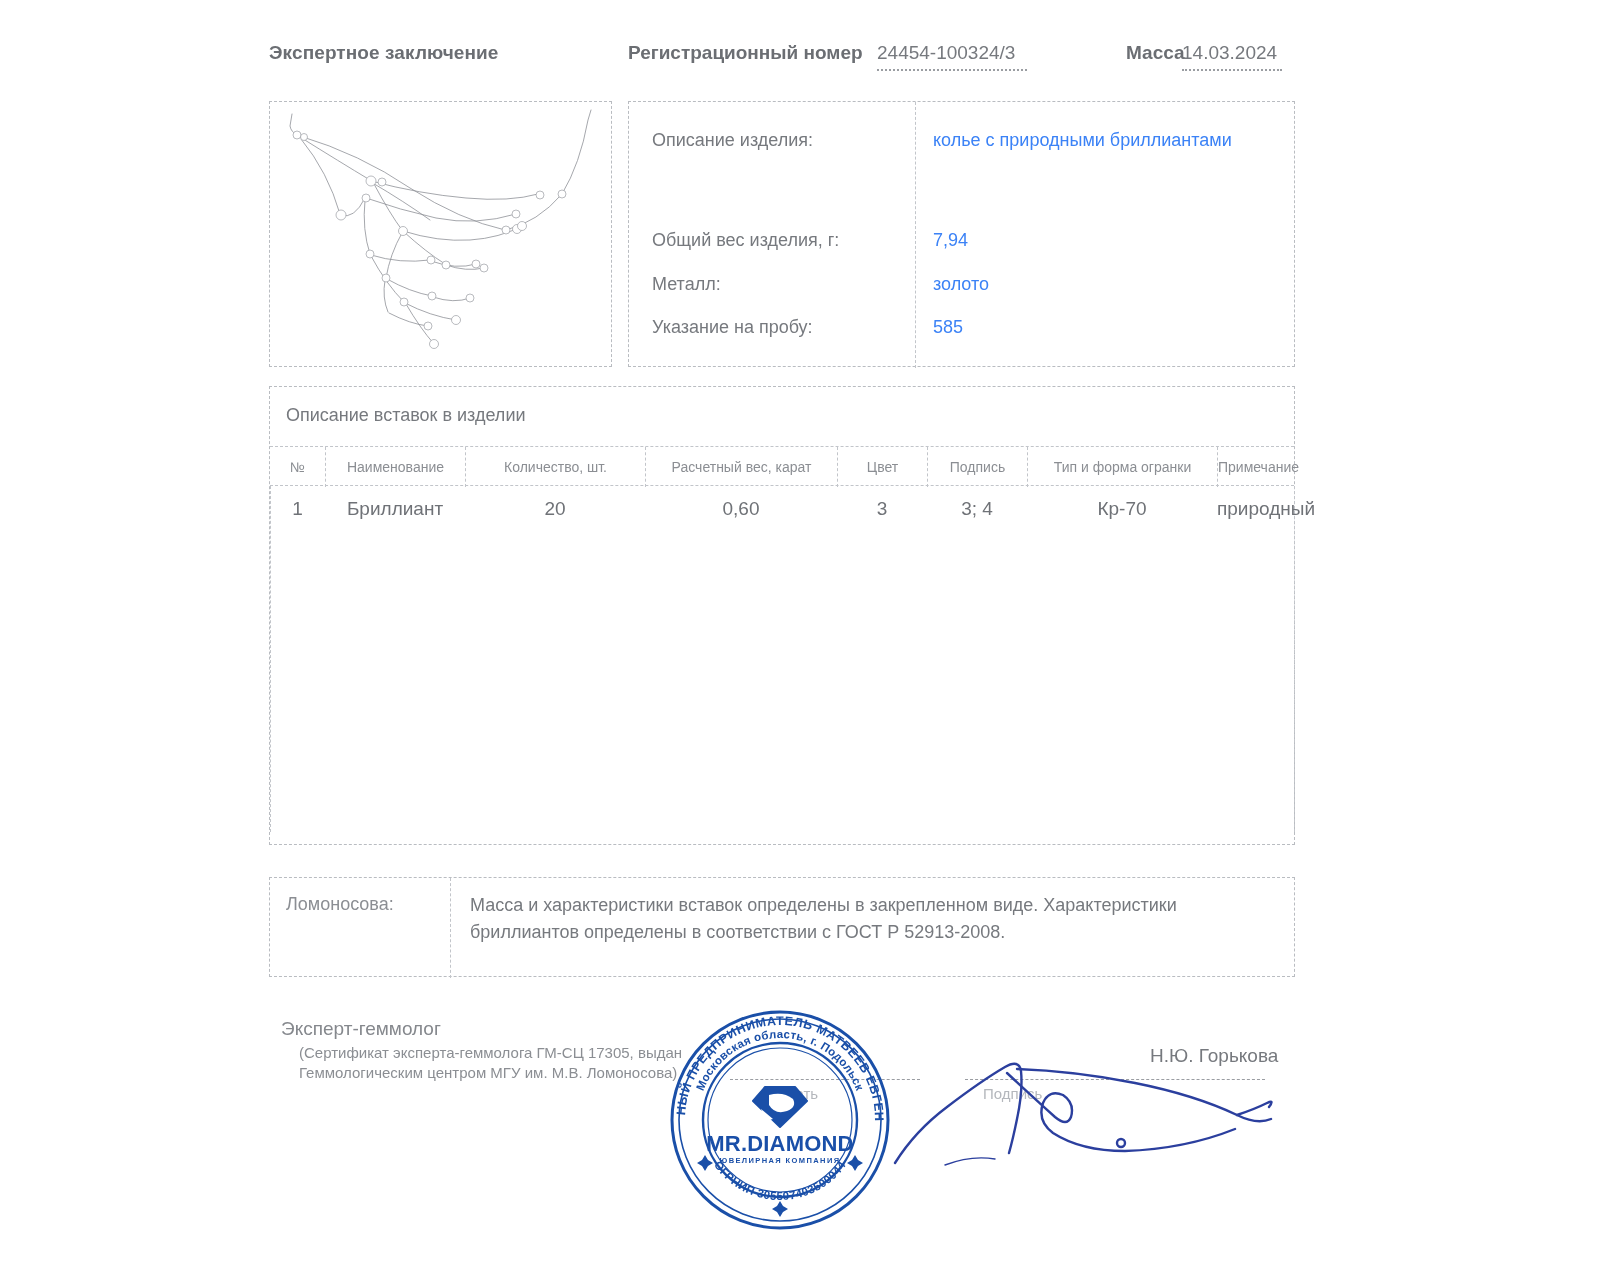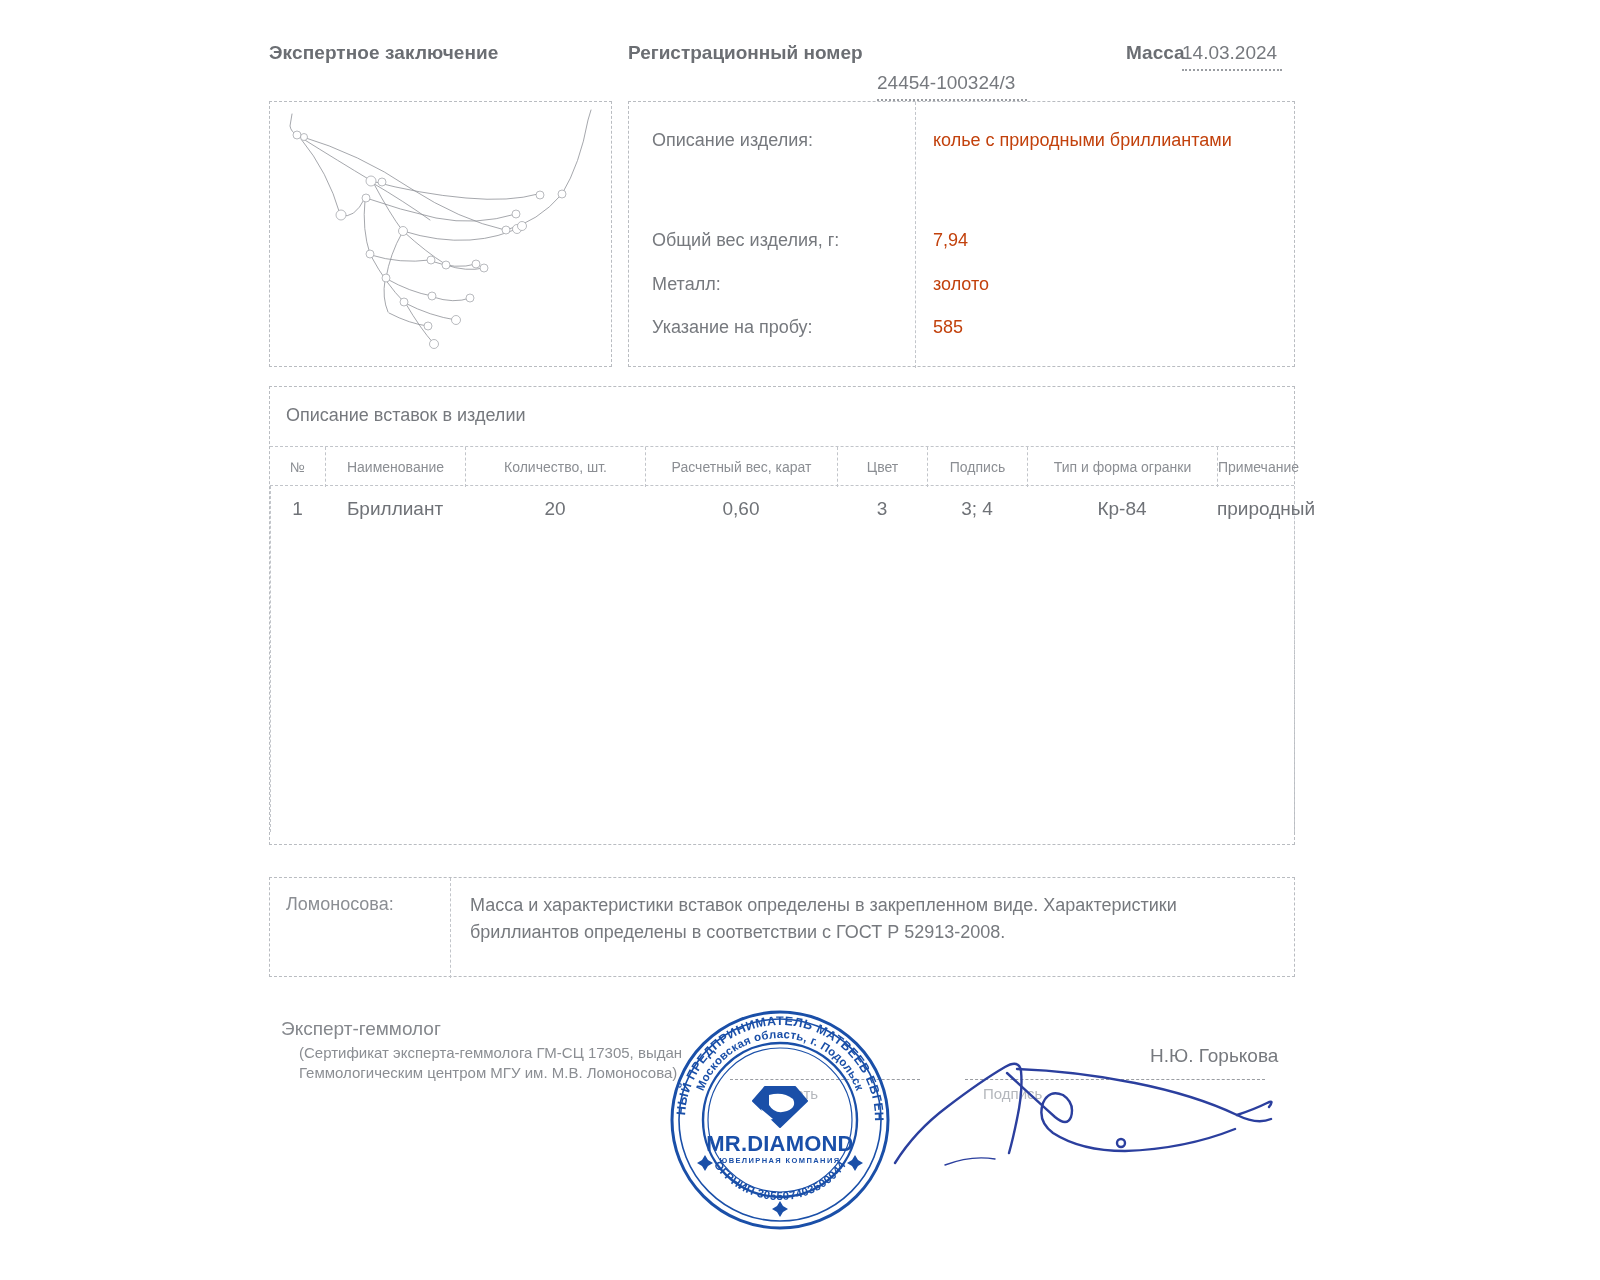--- a/index.html
+++ b/index.html
@@ -38,21 +38,20 @@
   .hdr-reg-label {
     position: absolute; left: 363px; top: 0;
     font-size: 19px; font-weight: bold; color: #6b6e73;
   }
   .hdr-reg-value {
     position: absolute; left: 612px; top: 0;
     width: 150px;
     font-size: 19px; color: #76797e;
     border-bottom: 2px dotted #9a9da2;
     padding-bottom: 5px;
-    margin-top: 30px;
   }
   .hdr-date-label {
     position: absolute; left: 861px; top: 0;
     font-size: 19px; font-weight: bold; color: #6b6e73;
   }
   .hdr-date-value {
     position: absolute; left: 917px; top: 0;
     width: 100px;
     font-size: 19px; color: #76797e;
     border-bottom: 2px dotted #9a9da2;
@@ -87,21 +86,21 @@
     border-left: 1px dashed #c2c5ca;
   }
   .spec-label {
     position: absolute;
     left: 23px;
     font-size: 18px; color: #76797e;
   }
   .spec-value {
     position: absolute;
     left: 304px;
-    font-size: 18px; color: #c2410c;
+    font-size: 18px; color: #3b82f6;
   }
   .r1 { top: 28px; }
   .r2 { top: 128px; }
   .r3 { top: 172px; }
   .r4 { top: 215px; }
 
   
   .inserts-box {
     position: absolute;
     left: 4px; top: 386px;
@@ -337,21 +336,21 @@
     <div class="vline vl-left"></div>
     <div class="vline vl-right"></div>
 
     <div class="trow">
       <div class="td c0">1</div>
       <div class="td c1">Бриллиант</div>
       <div class="td c2">20</div>
       <div class="td c3">0,60</div>
       <div class="td c4">3</div>
       <div class="td c5">3; 4</div>
-      <div class="td c6">Кр-84</div>
+      <div class="td c6">Кр-70</div>
       <div class="td c7">природный</div>
     </div>
   </div>
 
   <div class="comments-box">
     <div class="comments-label">Ломоносова:</div>
     <div class="comments-divider"></div>
     <div class="comments-text">Масса и характеристики вставок определены в закрепленном виде. Характеристики бриллиантов определены в соответствии с ГОСТ Р 52913-2008.</div>
   </div>
 

